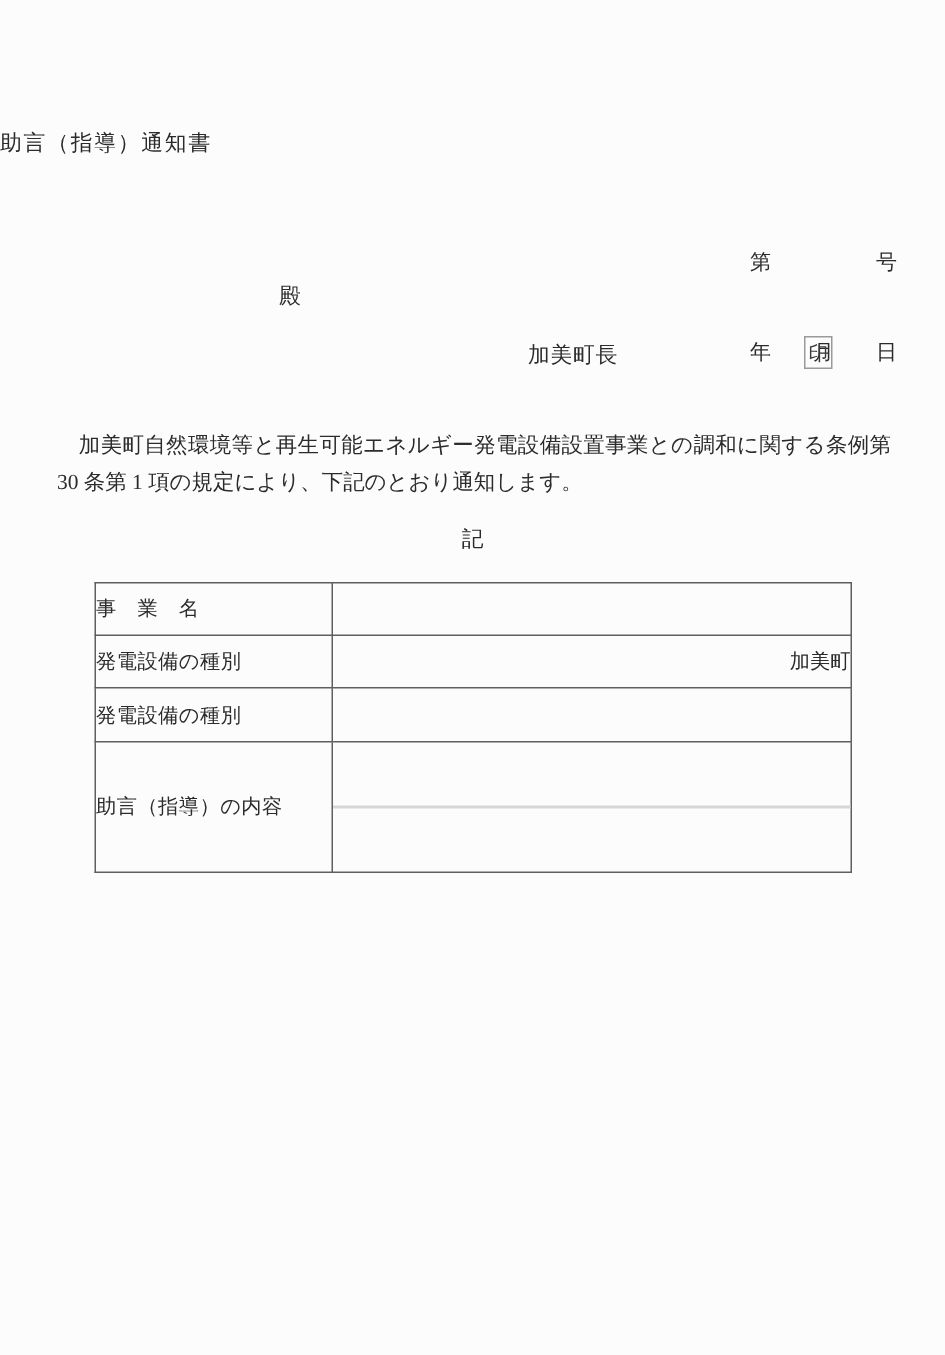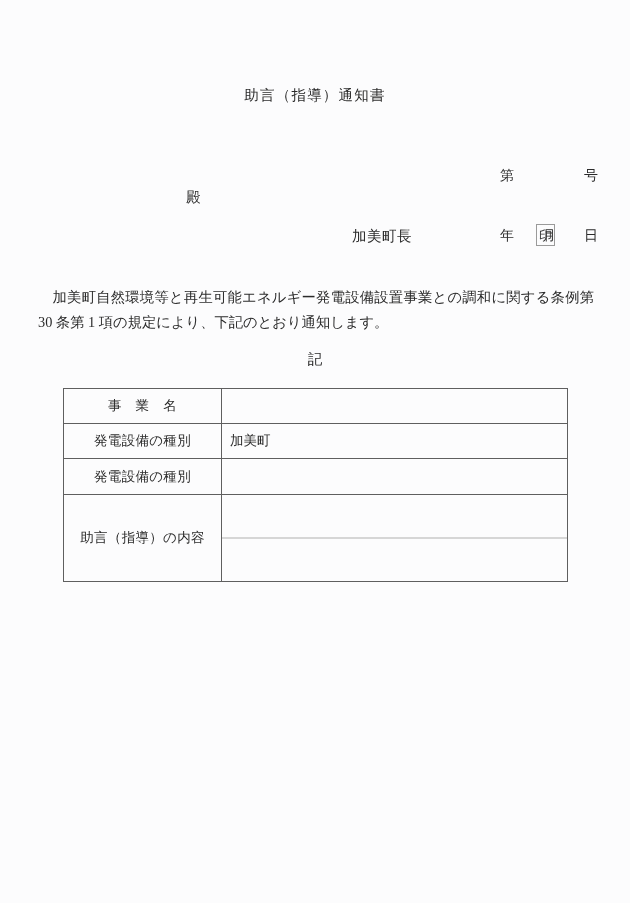--- a/index.html
+++ b/index.html
@@ -29,21 +29,21 @@
     left: 38px;
     top: 45px;
     font-size: 14.5px;
     letter-spacing: 0.2px;
   }
 
   .doc-title {
     left: 0;
     right: 0;
     top: 86px;
-    text-align: center;
+    text-align: left;
     font-size: 14.5px;
     letter-spacing: 1.2px;
     white-space: pre;
   }
 
   .meta {
     left: 480px;
     top: 126px;
     font-size: 14px;
     line-height: 20px;
@@ -108,26 +108,26 @@
     table-layout: fixed;
     font-size: 13.5px;
   }
   .form-table td {
     border: 1px solid #5f5f5f;
     padding: 0;
     vertical-align: middle;
   }
   .form-table td.label {
     width: 157px;
-    text-align: center;
+    text-align: left;
     letter-spacing: 0.3px;
   }
   .form-table td.value {
     padding-left: 8px;
-    text-align: left;
+    text-align: right;
   }
   .r1 { height: 35px; }
   .r2 { height: 35px; }
   .r3 { height: 36px; margin-top: 12px; }
   .r4 { height: 87px; }
 
   .sub-cell {
     padding: 0 !important;
     vertical-align: top;
   }

